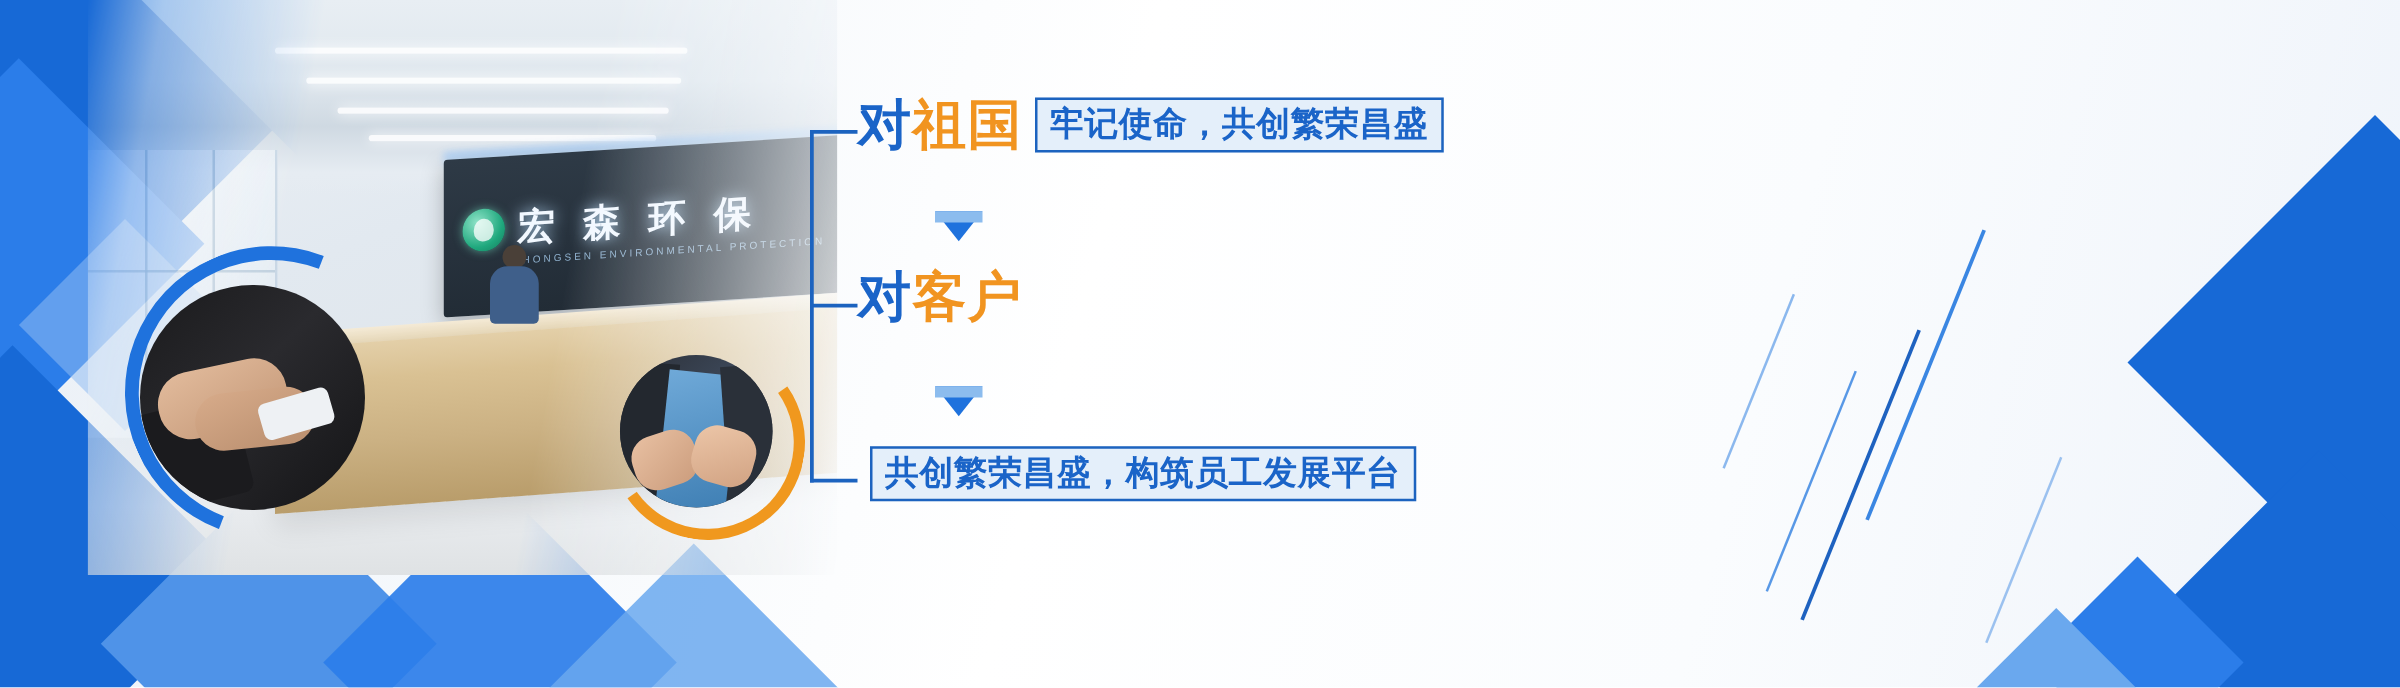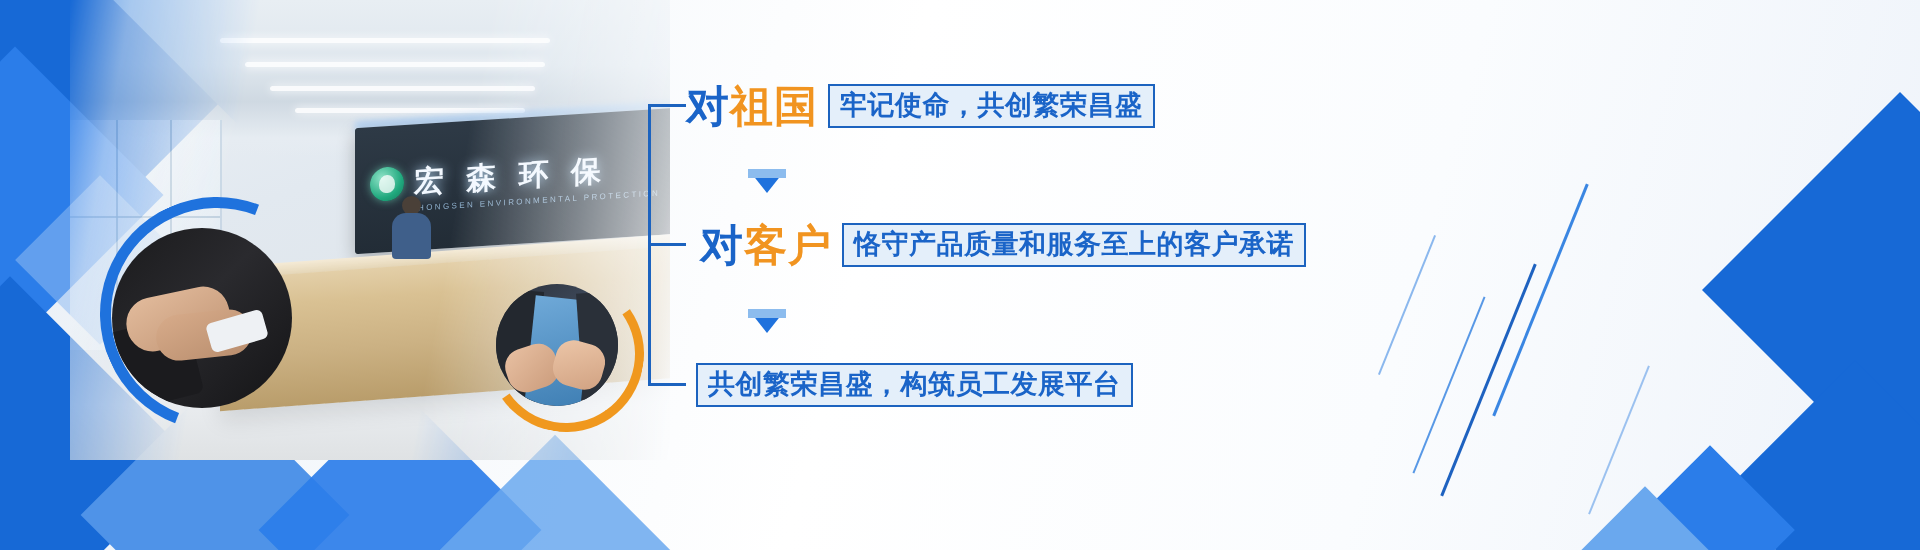--- a/index.html
+++ b/index.html
@@ -124,21 +124,21 @@
 
   .slash{position:absolute;background:#2f7fe0;transform-origin:center;}
   .sl-a{right:378px;top:175px;width:3px;height:250px;transform:rotate(22deg);opacity:.95;}
   .sl-b{right:430px;top:255px;width:3px;height:250px;transform:rotate(22deg);background:#1e62c0;}
   .sl-c{right:470px;top:290px;width:2px;height:190px;transform:rotate(22deg);opacity:.8;}
   .sl-d{right:512px;top:230px;width:2px;height:150px;transform:rotate(22deg);opacity:.55;}
   .sl-e{right:300px;top:360px;width:2px;height:160px;transform:rotate(22deg);opacity:.45;}
 
   
   .slogans{position:absolute;left:648px;top:78px;width:700px;}
-  .row{position:relative;display:flex;align-items:center;height:56px;}
+  .row{position:relative;display:flex;align-items:flex-start;height:56px;}
   .row + .arrow-wrap{height:62px;}
 
   .connector{position:absolute;left:0;top:26px;width:3px;height:282px;background:#1c63bf;}
   .tick{position:absolute;left:0;width:38px;height:3px;background:#1c63bf;}
   .tick-1{top:26px;}
   .tick-2{top:165px;}
   .tick-3{top:305px;}
 
   .row-inner{display:flex;align-items:center;padding-left:38px;}
   .big{font-size:43px;font-weight:700;line-height:1;letter-spacing:1px;white-space:nowrap;}
@@ -151,21 +151,21 @@
            letter-spacing:.5px;}
 
   .arrow-wrap{display:flex;align-items:center;justify-content:flex-start;height:62px;
               padding-left:100px;}
   .arrow{width:0;height:0;border-left:19px solid transparent;border-right:19px solid transparent;
          border-top:24px solid #1f72dd;position:relative;}
   .arrow:before{content:"";position:absolute;left:-19px;top:-24px;width:38px;height:9px;
          background:#8cbcee;}
 
   .slot-1{position:absolute;left:0;top:0;}
-  .slot-2{position:absolute;left:14px;top:139px;}
+  .slot-2{position:absolute;left:0;top:139px;}
   .slot-3{position:absolute;left:0;top:279px;}
   .arrow-1{position:absolute;left:0;top:72px;}
   .arrow-2{position:absolute;left:0;top:212px;}
 </style>
 </head>
 <body>
 
 <div class="banner">
 
   <div class="geo geo-a"></div>
@@ -249,23 +249,20 @@
 
     <div class="arrow-wrap arrow-1">
       <div class="arrow"></div>
     </div>
 
     <div class="row slot-2">
       <div class="row-inner">
         <div class="big">
           <span class="b-blue">对</span><span class="b-orange">客户</span>
         </div>
-        <div class="tagbox">
-          <span class="tagtext">恪守产品质量和服务至上的客户承诺</span>
-        </div>
       </div>
     </div>
 
     <div class="arrow-wrap arrow-2">
       <div class="arrow"></div>
     </div>
 
     <div class="row slot-3">
       <div class="row-inner">
         <div class="tagbox">

